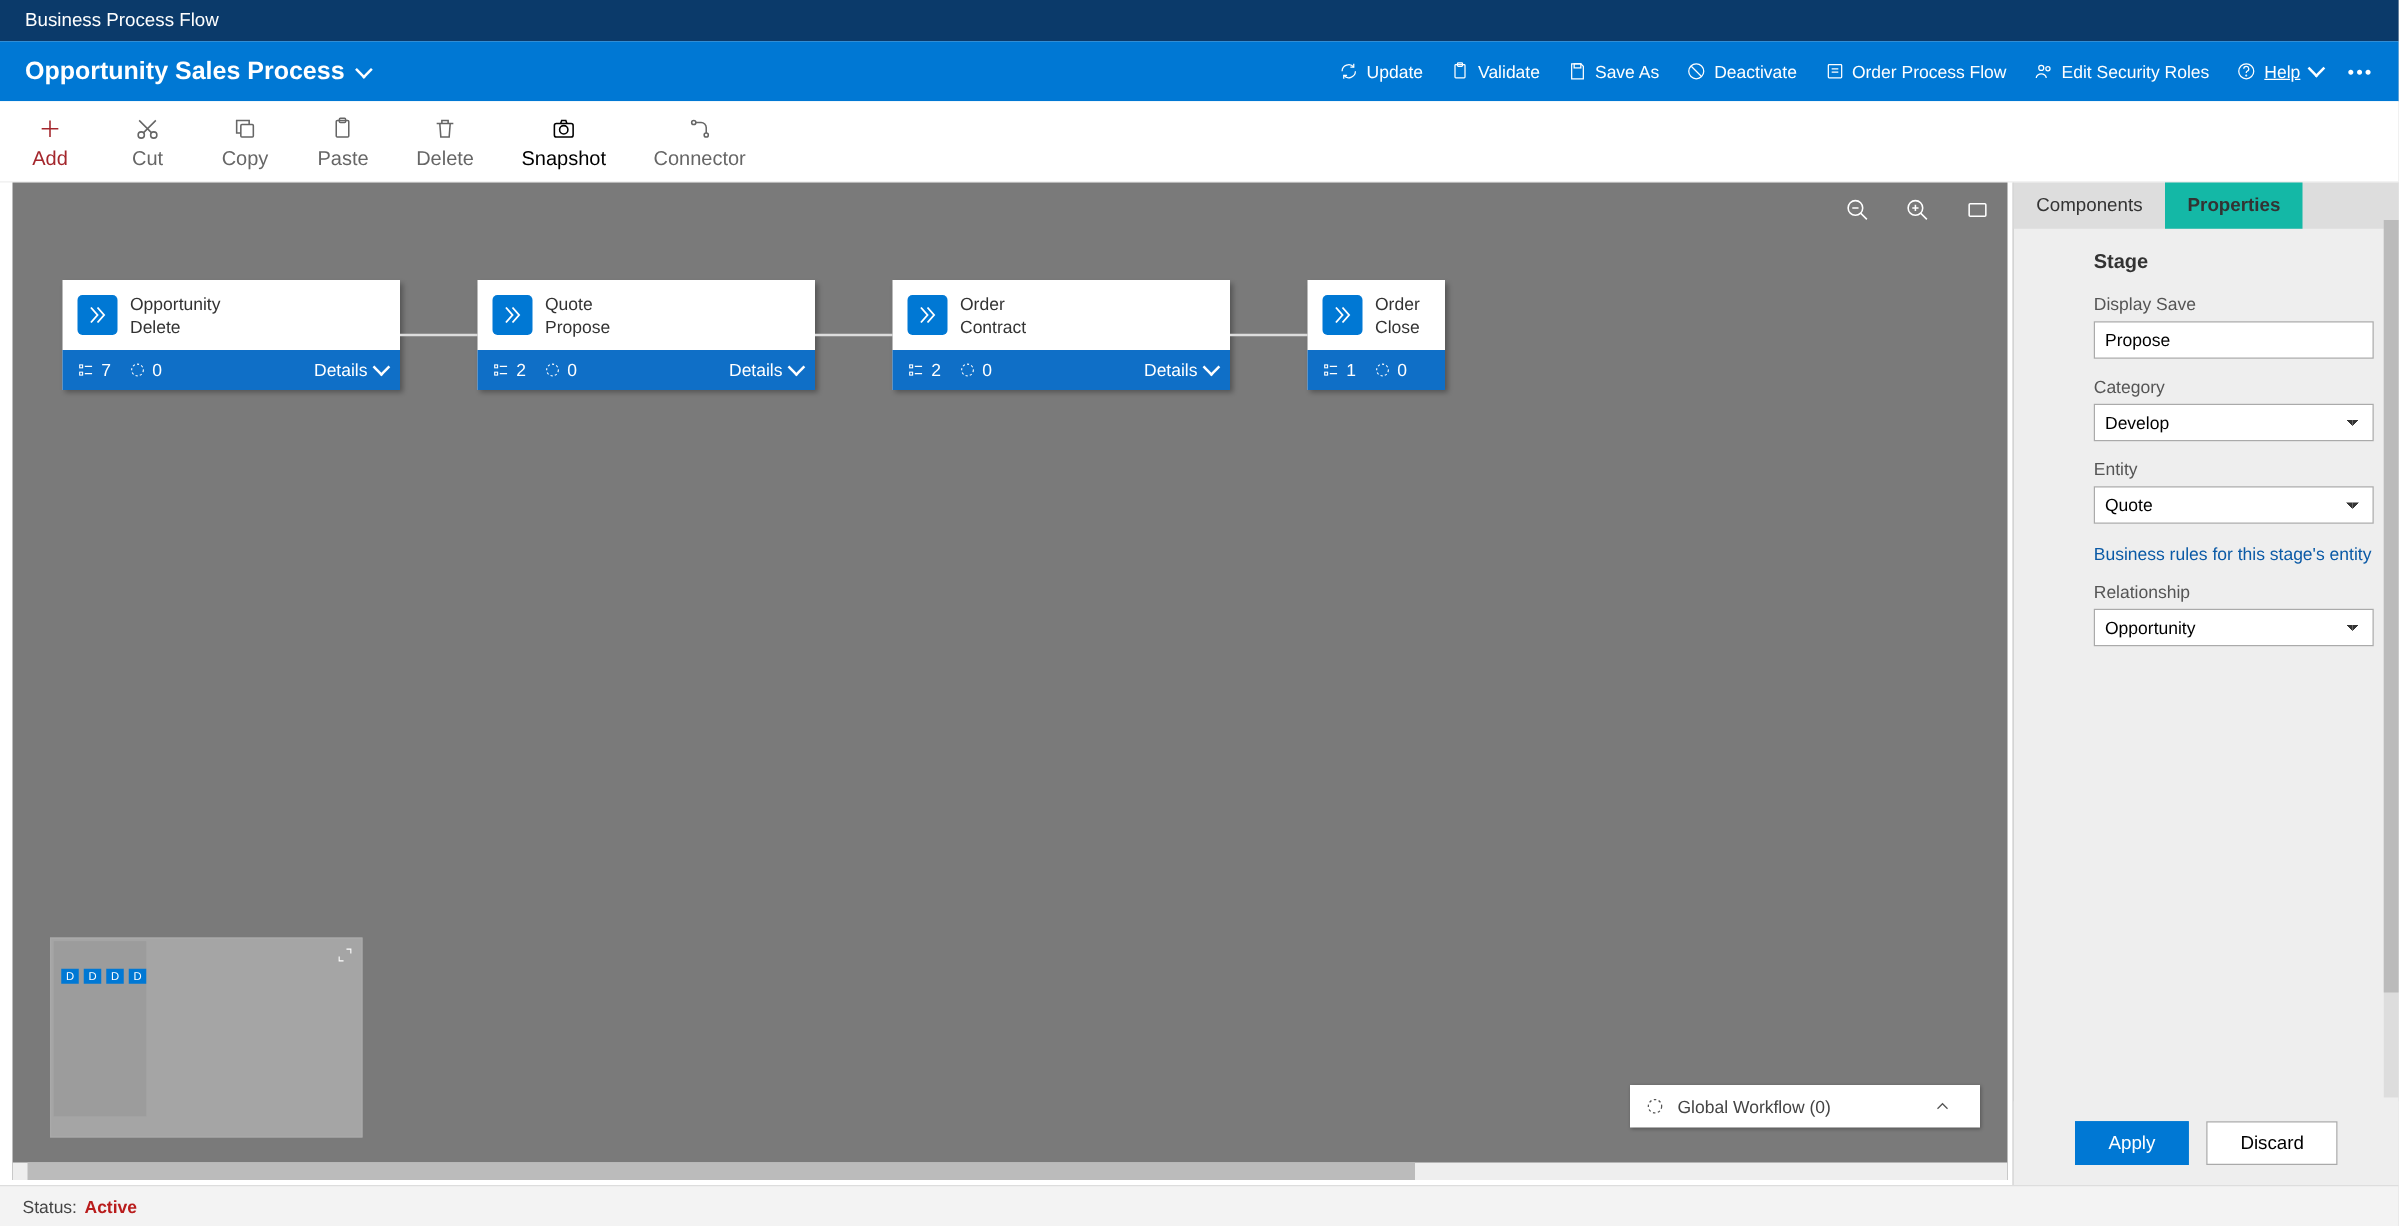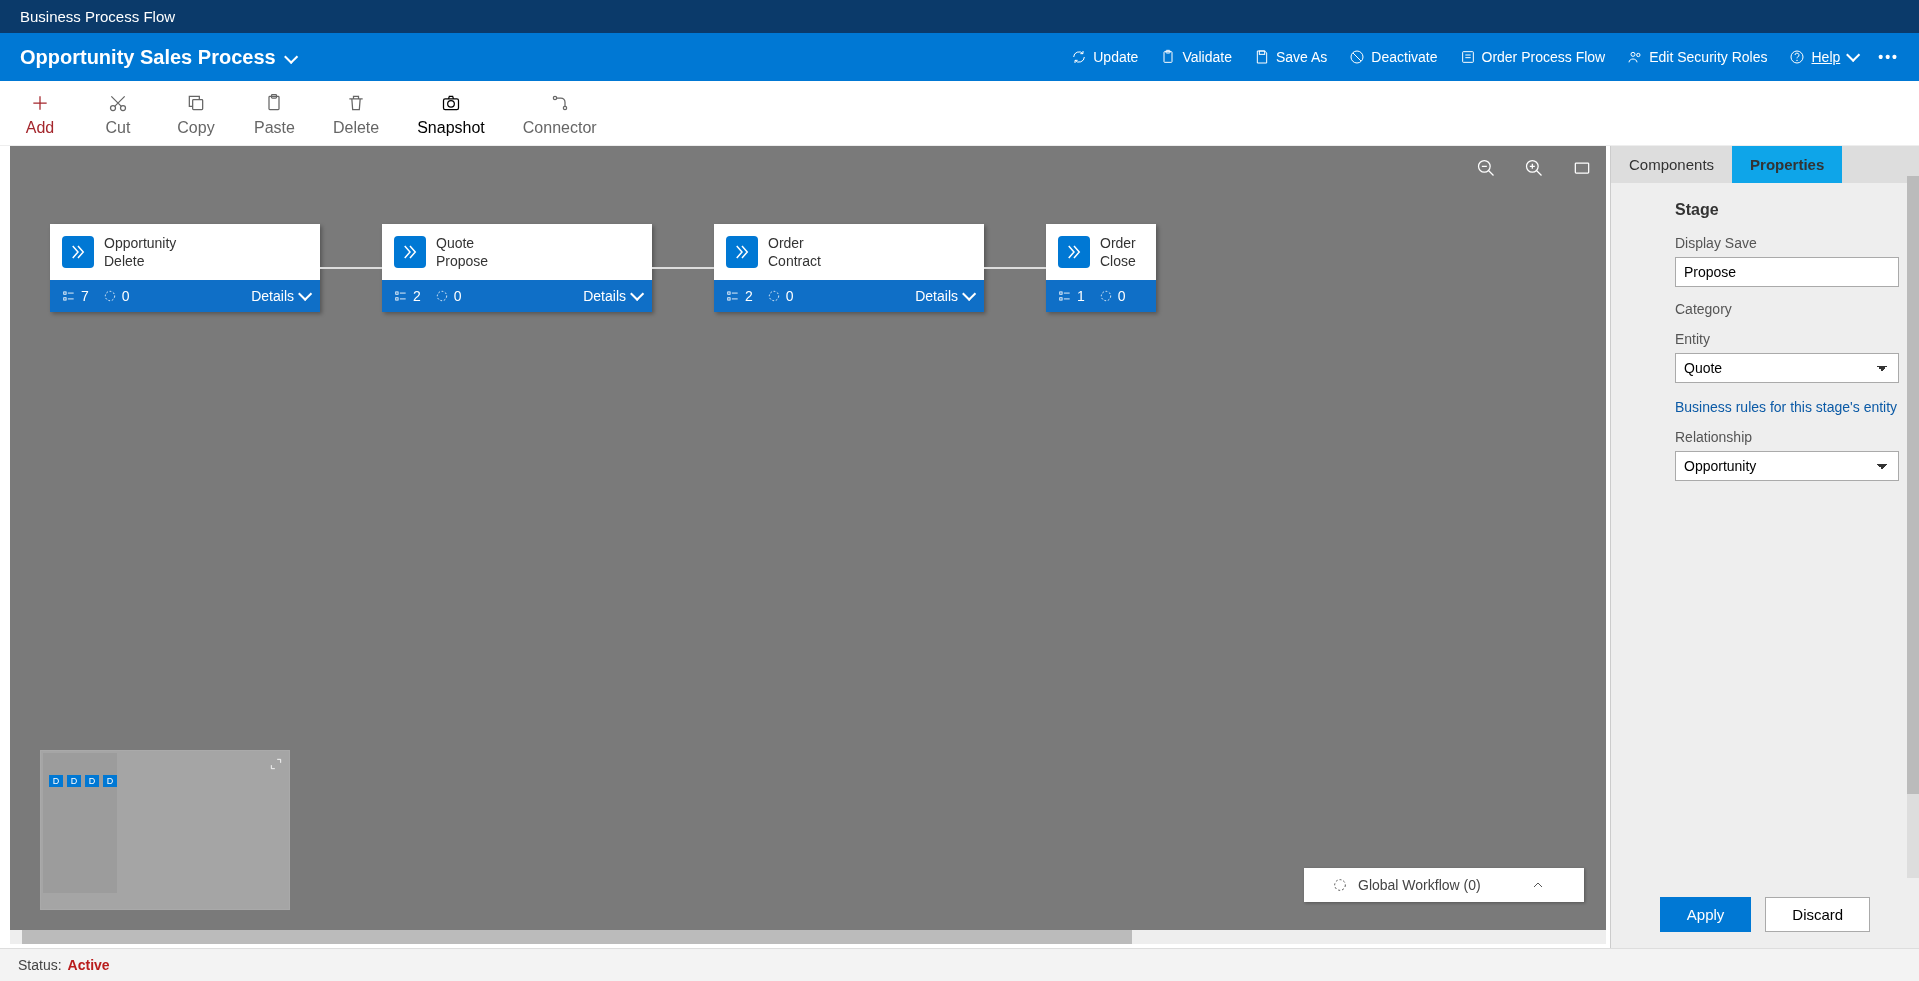--- a/index.html
+++ b/index.html
@@ -30,29 +30,29 @@
 .sb-item { display: flex; align-items: center; gap: 5px; }
 .sb-item svg { width: 14px; height: 14px; stroke: #fff; fill: none; stroke-width: 1.5; }
 .sb-details { margin-left: auto; display: flex; align-items: center; gap: 4px; cursor: pointer; }
 .connector { width: 62px; height: 2px; background: #ddd; }
 .minimap { position: absolute; bottom: 34px; left: 30px; width: 250px; height: 160px; background: rgba(200,200,200,.55); border: 1px solid #aaa; }
 .minimap-inner { position: absolute; top: 2px; left: 2px; width: 74px; height: 140px; background: rgba(150,150,150,.6); }
 .minimap-nodes { position: absolute; top: 24px; left: 8px; display: flex; gap: 4px; }
 .mm-node { width: 14px; height: 12px; background: #0078d4; font-size: 9px; color: #fff; text-align: center; line-height: 12px; }
 .mm-expand { position: absolute; top: 6px; right: 6px; width: 14px; height: 14px; }
 .mm-expand svg { width: 14px; height: 14px; stroke: #fff; fill: none; stroke-width: 1.5; }
-.global-wf { position: absolute; bottom: 42px; right: 22px; background: #fff; width: 280px; height: 34px; display: flex; align-items: center; padding: 0 28px; font-size: 14px; color: #444; box-shadow: 1px 1px 3px rgba(0,0,0,.3); }
+.global-wf { position: absolute; bottom: 42px; right: 22px; background: #fff; width: 280px; height: 34px; display: flex; align-items: center; padding: 0 12px; font-size: 14px; color: #444; box-shadow: 1px 1px 3px rgba(0,0,0,.3); }
 .global-wf svg { width: 16px; height: 16px; stroke: #555; fill: none; stroke-width: 1.5; margin-right: 10px; }
 .global-wf .chev { margin-left: auto; }
 .hscroll { height: 14px; background: #eee; display: flex; }
 .hscroll-thumb { height: 100%; background: #bbb; margin-left: 12px; width: 1110px; }
 .panel { width: 309px; background: #eee; display: flex; flex-direction: column; border-left: 1px solid #ccc; position: relative; }
 .tabs { display: flex; background: #ddd; }
 .tab { padding: 10px 18px; font-size: 15px; color: #333; cursor: pointer; }
-.tab.active { background: #0ea5e9; font-weight: 600; }
+.tab.active { background: #14b8a6; font-weight: 600; }
 .panel-body { padding: 18px 20px; flex: 1; overflow-y: auto; color: #333; margin-left: 44px; }
 .panel-body h3 { font-size: 16px; font-weight: 700; margin-bottom: 16px; }
 .form-label { font-size: 14px; color: #555; margin: 14px 0 6px; }
 .form-input, .form-select { width: 100%; border: 1px solid #aaa; background: #fff; padding: 6px 8px; font-size: 14px; }
 .form-select { appearance: none; background-image: linear-gradient(45deg, transparent 50%, #333 50%), linear-gradient(135deg, #333 50%, transparent 50%); background-position: calc(100% - 16px) 12px, calc(100% - 11px) 12px; background-size: 5px 5px; background-repeat: no-repeat; }
 .link { color: #0b5aa6; font-size: 14px; margin-top: 16px; cursor: pointer; display: block; }
 .panel-footer { padding: 16px; display: flex; justify-content: center; gap: 14px; background: #eee; }
 .btn { padding: 8px 26px; font-size: 15px; border: 1px solid #aaa; cursor: pointer; background: #fff; }
 .btn.primary { background: #0078d4; color: #fff; border-color: #0078d4; }
 .vscroll { position: absolute; right: 0; top: 30px; bottom: 70px; width: 12px; background: #ddd; }
@@ -367,20 +367,21 @@
   <div class="panel">
     <div class="tabs">
       <div class="tab">Components</div>
       <div class="tab active">Properties</div>
     </div>
     <div class="panel-body">
       <h3>Stage</h3>
       <div class="form-label">Display Save</div>
       <input class="form-input" value="Propose" style="">
       <div class="form-label">Category</div>
+      <select class="form-select"><option>Develop</option></select>
       <div class="form-label">Entity</div>
       <select class="form-select"><option>Quote</option></select>
       <a class="link">Business rules for this stage's entity</a>
       <div class="form-label">Relationship</div>
       <select class="form-select"><option>Opportunity</option></select>
     </div>
     <div class="panel-footer">
       <button class="btn primary">Apply</button>
       <button class="btn">Discard</button>
     </div>

